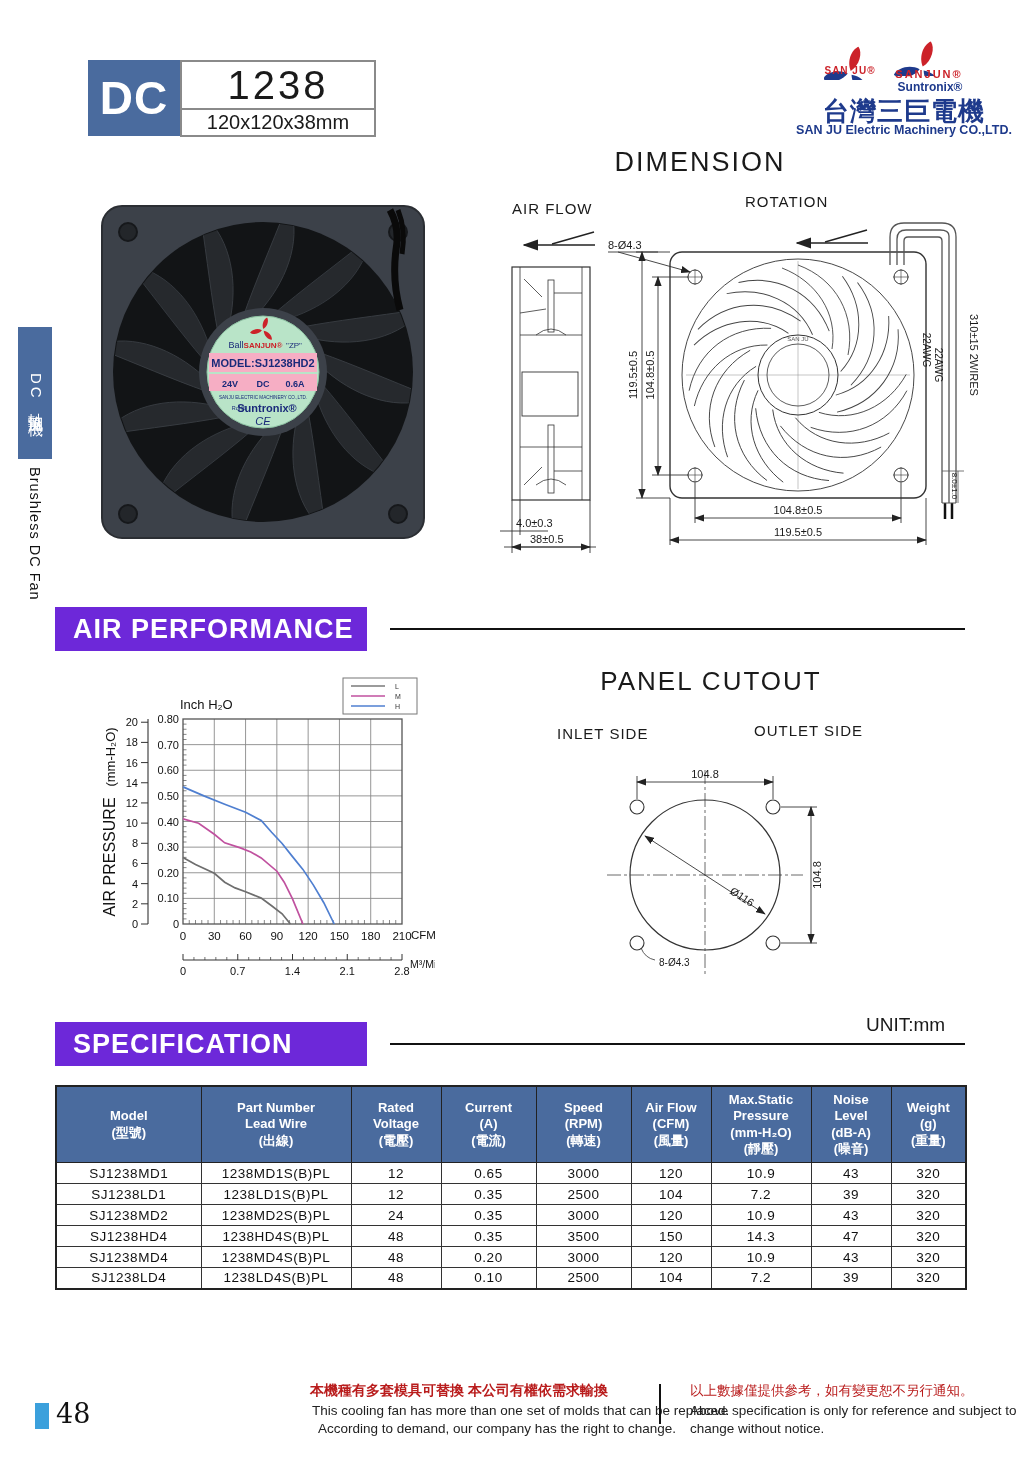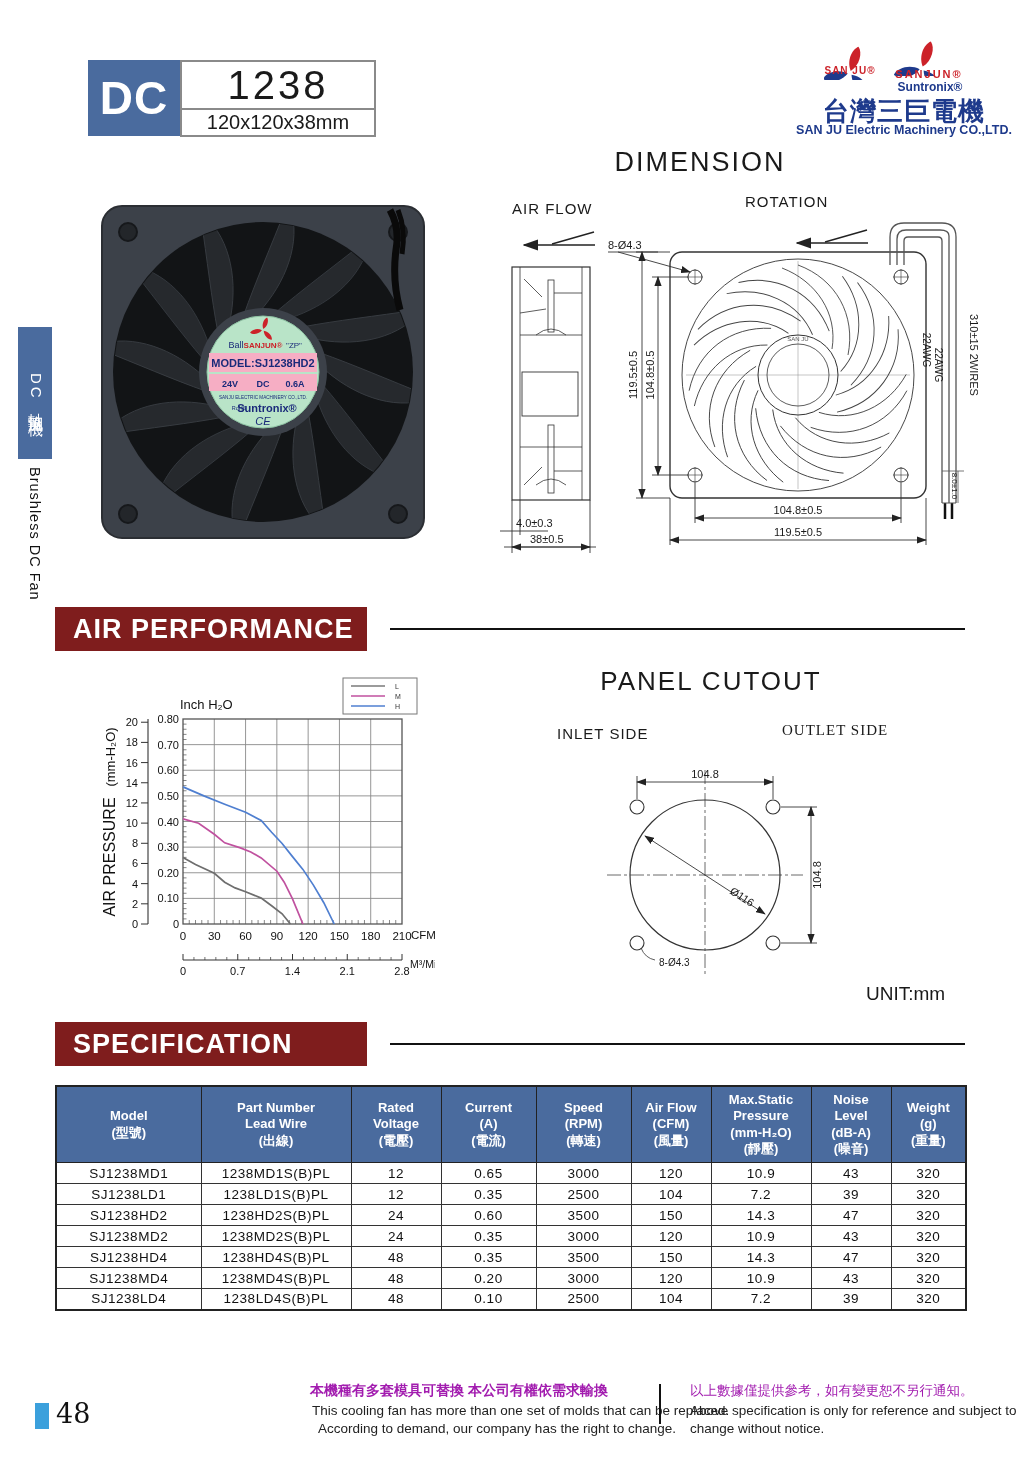--- a/index.html
+++ b/index.html
@@ -24,37 +24,37 @@
   
   .side-tab { left:18px; top:327px; width:34px; height:132px; background:#4a6b9e; color:#fff;
     writing-mode:vertical-rl; display:flex; align-items:center; justify-content:center;
     font-size:15px; letter-spacing:3px; }
   .side-sub { left:20px; top:464px; width:30px; height:140px; color:#111;
     writing-mode:vertical-rl; display:flex; align-items:center; justify-content:center;
     font-size:14.5px; letter-spacing:1px; }
 
   
   .sec-title { font-size:27px; letter-spacing:2px; color:#1a1a1a; text-align:center; }
-  .banner { background:#7f1d1d; color:#fff; font-size:27px; font-weight:bold; letter-spacing:1px;
+  .banner { background:#6d28d9; color:#fff; font-size:27px; font-weight:bold; letter-spacing:1px;
     display:flex; align-items:center; padding-left:18px; }
   .rule { background:#111; }
 
   .lbl15 { font-size:15px; color:#1a1a1a; letter-spacing:1px; }
-  .unit-lbl { font-size:19px; color:#1a1a1a; }
+  .unit-lbl { font-size:19px; color:#1a1a1a;margin-top:31px; }
 
   
   .spec-table { border-collapse:collapse; width:910px; table-layout:fixed; border:2px solid #222; }
   .spec-table th { background:#4a6b9e; color:#fff; font-weight:bold; font-size:13px; line-height:1.25;
     border:1px solid #222; padding:5px 1px; vertical-align:middle; }
   .spec-table th span { display:block; }
   .spec-table td { border:1px solid #333; text-align:center; font-size:13.5px; color:#111;
     height:21px; padding:0 2px; letter-spacing:0.5px; }
 
   
-  .note-zh { font-size:14px; font-weight:bold; color:#a21caf; }
+  .note-zh { font-size:14px; font-weight:bold; color:#b91c1c; }
   .note-en { font-size:13.5px; color:#222; }
   .page-num { font-family:"DejaVu Serif", serif; font-size:27px; color:#111; }
   .page-sq { background:#3ba0dc; }
 
   svg text { font-family:"Liberation Sans", sans-serif; }
   .dimtxt { font-size:11px; fill:#1a1a1a; }
 </style>
 </head>
 <body>
 
@@ -455,21 +455,21 @@
       <line x1="256" y1="14" x2="290" y2="14" stroke="#7a7a7a" stroke-width="1.6"></line>
       <text x="300" y="16.5" font-size="7" fill="#333">L</text>
       <line x1="256" y1="24" x2="290" y2="24" stroke="#c0519f" stroke-width="1.6"></line>
       <text x="300" y="26.5" font-size="7" fill="#333">M</text>
       <line x1="256" y1="34" x2="290" y2="34" stroke="#4f7fd0" stroke-width="1.6"></line>
       <text x="300" y="36.5" font-size="7" fill="#333">H</text>
     </svg>
 
   <div class="abs sec-title" style="left:595px; top:666px; width:232px; font-size:26px;">PANEL CUTOUT</div>
   <div class="abs lbl15" style="left:557px; top:725px;">INLET SIDE</div>
-  <div class="abs lbl15" style="left:782px; top:722px;font-family:Liberation Serif, serif;">OUTLET SIDE</div>
+  <div class="abs lbl15" style="left:754px; top:722px;">OUTLET SIDE</div>
 
   <svg class="abs" style="left:555px; top:752px;" width="430" height="228" viewBox="0 0 430 228">
     <defs>
       <marker id="arrE2" markerWidth="11" markerHeight="8" refX="10" refY="4" orient="auto">
           <path d="M0,0 L11,4 L0,8 Z" fill="#222"></path>
         </marker>
       <marker id="arrS2" markerWidth="11" markerHeight="8" refX="1" refY="4" orient="auto">
           <path d="M11,0 L0,4 L11,8 Z" fill="#222"></path>
         </marker>
     </defs>
@@ -583,31 +583,20 @@
         </tr>
         <tr>
           <td>SJ1238LD1</td>
           <td>1238LD1S(B)PL</td>
           <td>12</td>
           <td>0.35</td>
           <td>2500</td>
           <td>104</td>
           <td>7.2</td>
           <td>39</td>
-          <td>320</td>
-        </tr>
-        <tr>
-          <td>SJ1238HD2</td>
-          <td>1238HD2S(B)PL</td>
-          <td>24</td>
-          <td>0.60</td>
-          <td>3500</td>
-          <td>150</td>
-          <td>14.3</td>
-          <td>47</td>
           <td>320</td>
         </tr>
         <tr>
           <td>SJ1238MD2</td>
           <td>1238MD2S(B)PL</td>
           <td>24</td>
           <td>0.35</td>
           <td>3000</td>
           <td>120</td>
           <td>10.9</td>

